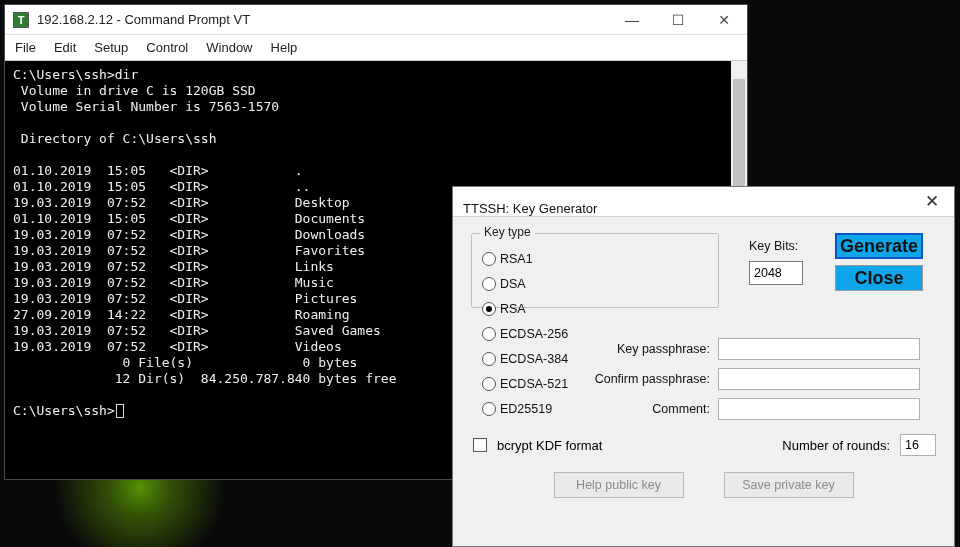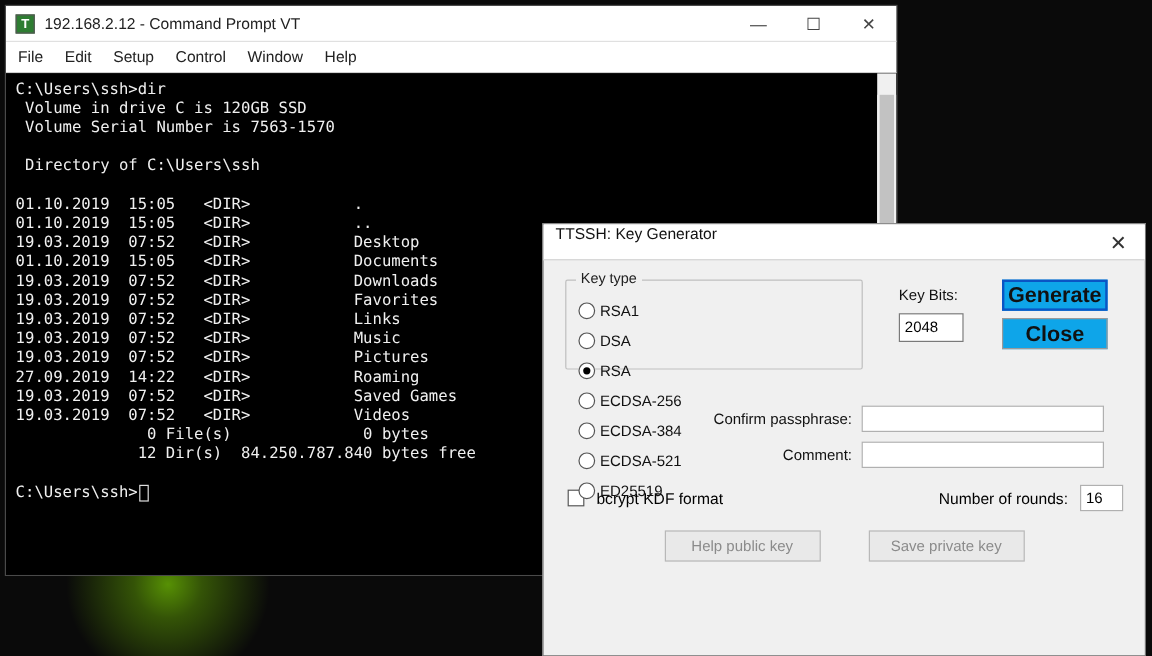--- a/index.html
+++ b/index.html
@@ -79,21 +79,21 @@
 
   
   .dlg {
     position:absolute; left:452px; top:186px;
     width:503px; height:361px;
     background:#f0f0f0;
     border:1px solid #777;
   }
   .dlg .dlgtitle {
     height:30px; background:#fff;
-    display:flex; align-items:flex-start;
+    display:flex; align-items:flex-end;
     padding-left:10px;
     border-bottom:1px solid #cfcfcf;
     font-size:13px; color:#111;
   }
   .dlg .dlgtitle .spacer{flex:1;}
   .dlg .closebtn {
     width:44px; height:30px; display:flex; align-items:center;
     justify-content:center; font-size:17px; color:#333;
   }
   .dlg .body { position:relative; padding:16px 18px 12px 18px; }
@@ -261,20 +261,24 @@
           </div>
         </div>
     </div>
     <div class="lblKeyBits">Key Bits:</div>
     <input class="txtKeyBits" value="2048" style="">
     <div class="btn btnGen btnFocus">Generate</div>
     <div class="btn btnClose">Close</div>
 
     <div class="formblock">
       <div class="formrow">
+        <label>Key passphrase:</label>
+        <input class="textin" value="" style="">
+      </div>
+      <div class="formrow">
         <label>Confirm passphrase:</label>
         <input class="textin" value="" style="">
       </div>
       <div class="formrow">
         <label>Comment:</label>
         <input class="textin" value="" style="">
       </div>
     </div>
 
     <div class="roundsrow">

